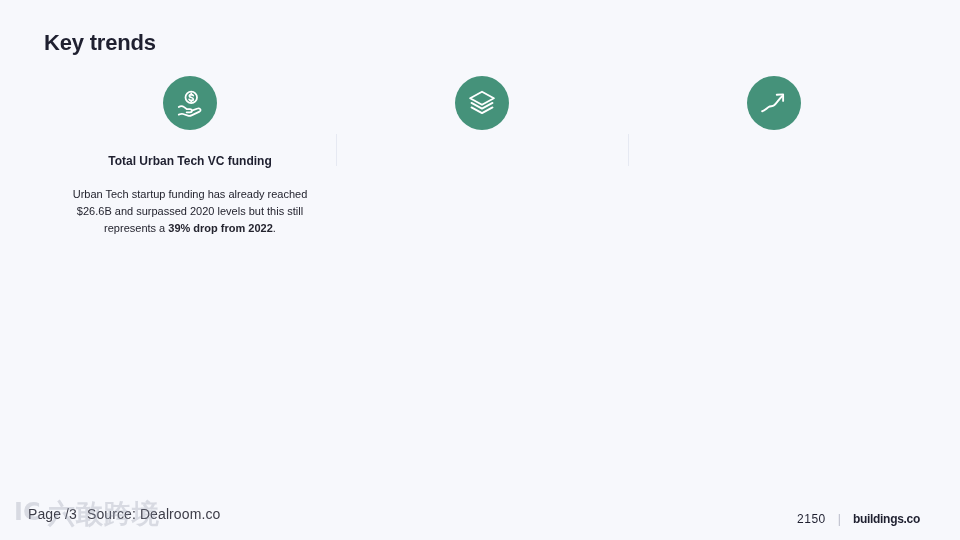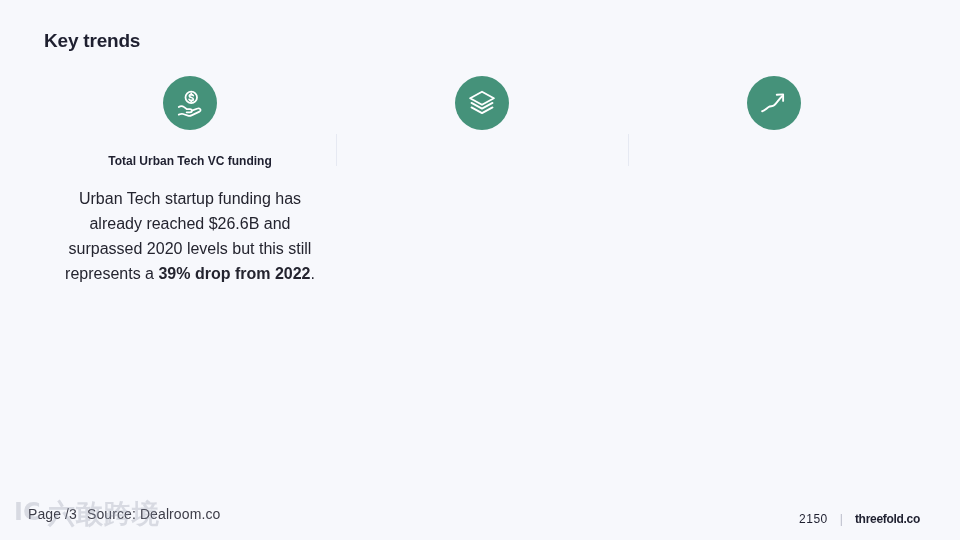--- a/index.html
+++ b/index.html
@@ -17,21 +17,21 @@
   }
   .slide {
     position: absolute;
     inset: 0;
     background: #f7f8fc;
   }
   .page-title {
     position: absolute;
     left: 44px;
     top: 30px;
-    font-size: 19px;
+    font-size: 22px;
     font-weight: bold;
     letter-spacing: -0.2px;
     color: #1f2030;
   }
   .columns {
     position: absolute;
     left: 44px;
     right: 40px;
     top: 76px;
     height: 400px;
@@ -68,21 +68,21 @@
     display: block;
   }
   .col-title {
     font-size: 12px;
     font-weight: bold;
     color: #1f2030;
     margin-bottom: 16px;
     line-height: 1.3;
   }
   .body-text {
-    font-size: 16px;
+    font-size: 11px;
     line-height: 1.58;
     color: #24242f;
   }
   .body-text p {
     margin: 0 0 13px 0;
   }
   .body-text p:last-child {
     margin-bottom: 0;
   }
   .body-text b {
@@ -207,16 +207,16 @@
   </div>
 
   <div class="watermark">
     <span class="wm-ic">IC</span>
     <span class="wm-cn">六敢跨境</span>
   </div>
 
   <div class="footer-right">
     <span class="num">2150</span>
     <span class="bar">|</span>
-    <span class="brand">threefold.co</span>
+    <span class="brand">buildings.co</span>
   </div>
 
 </div>
 
 </body></html>

